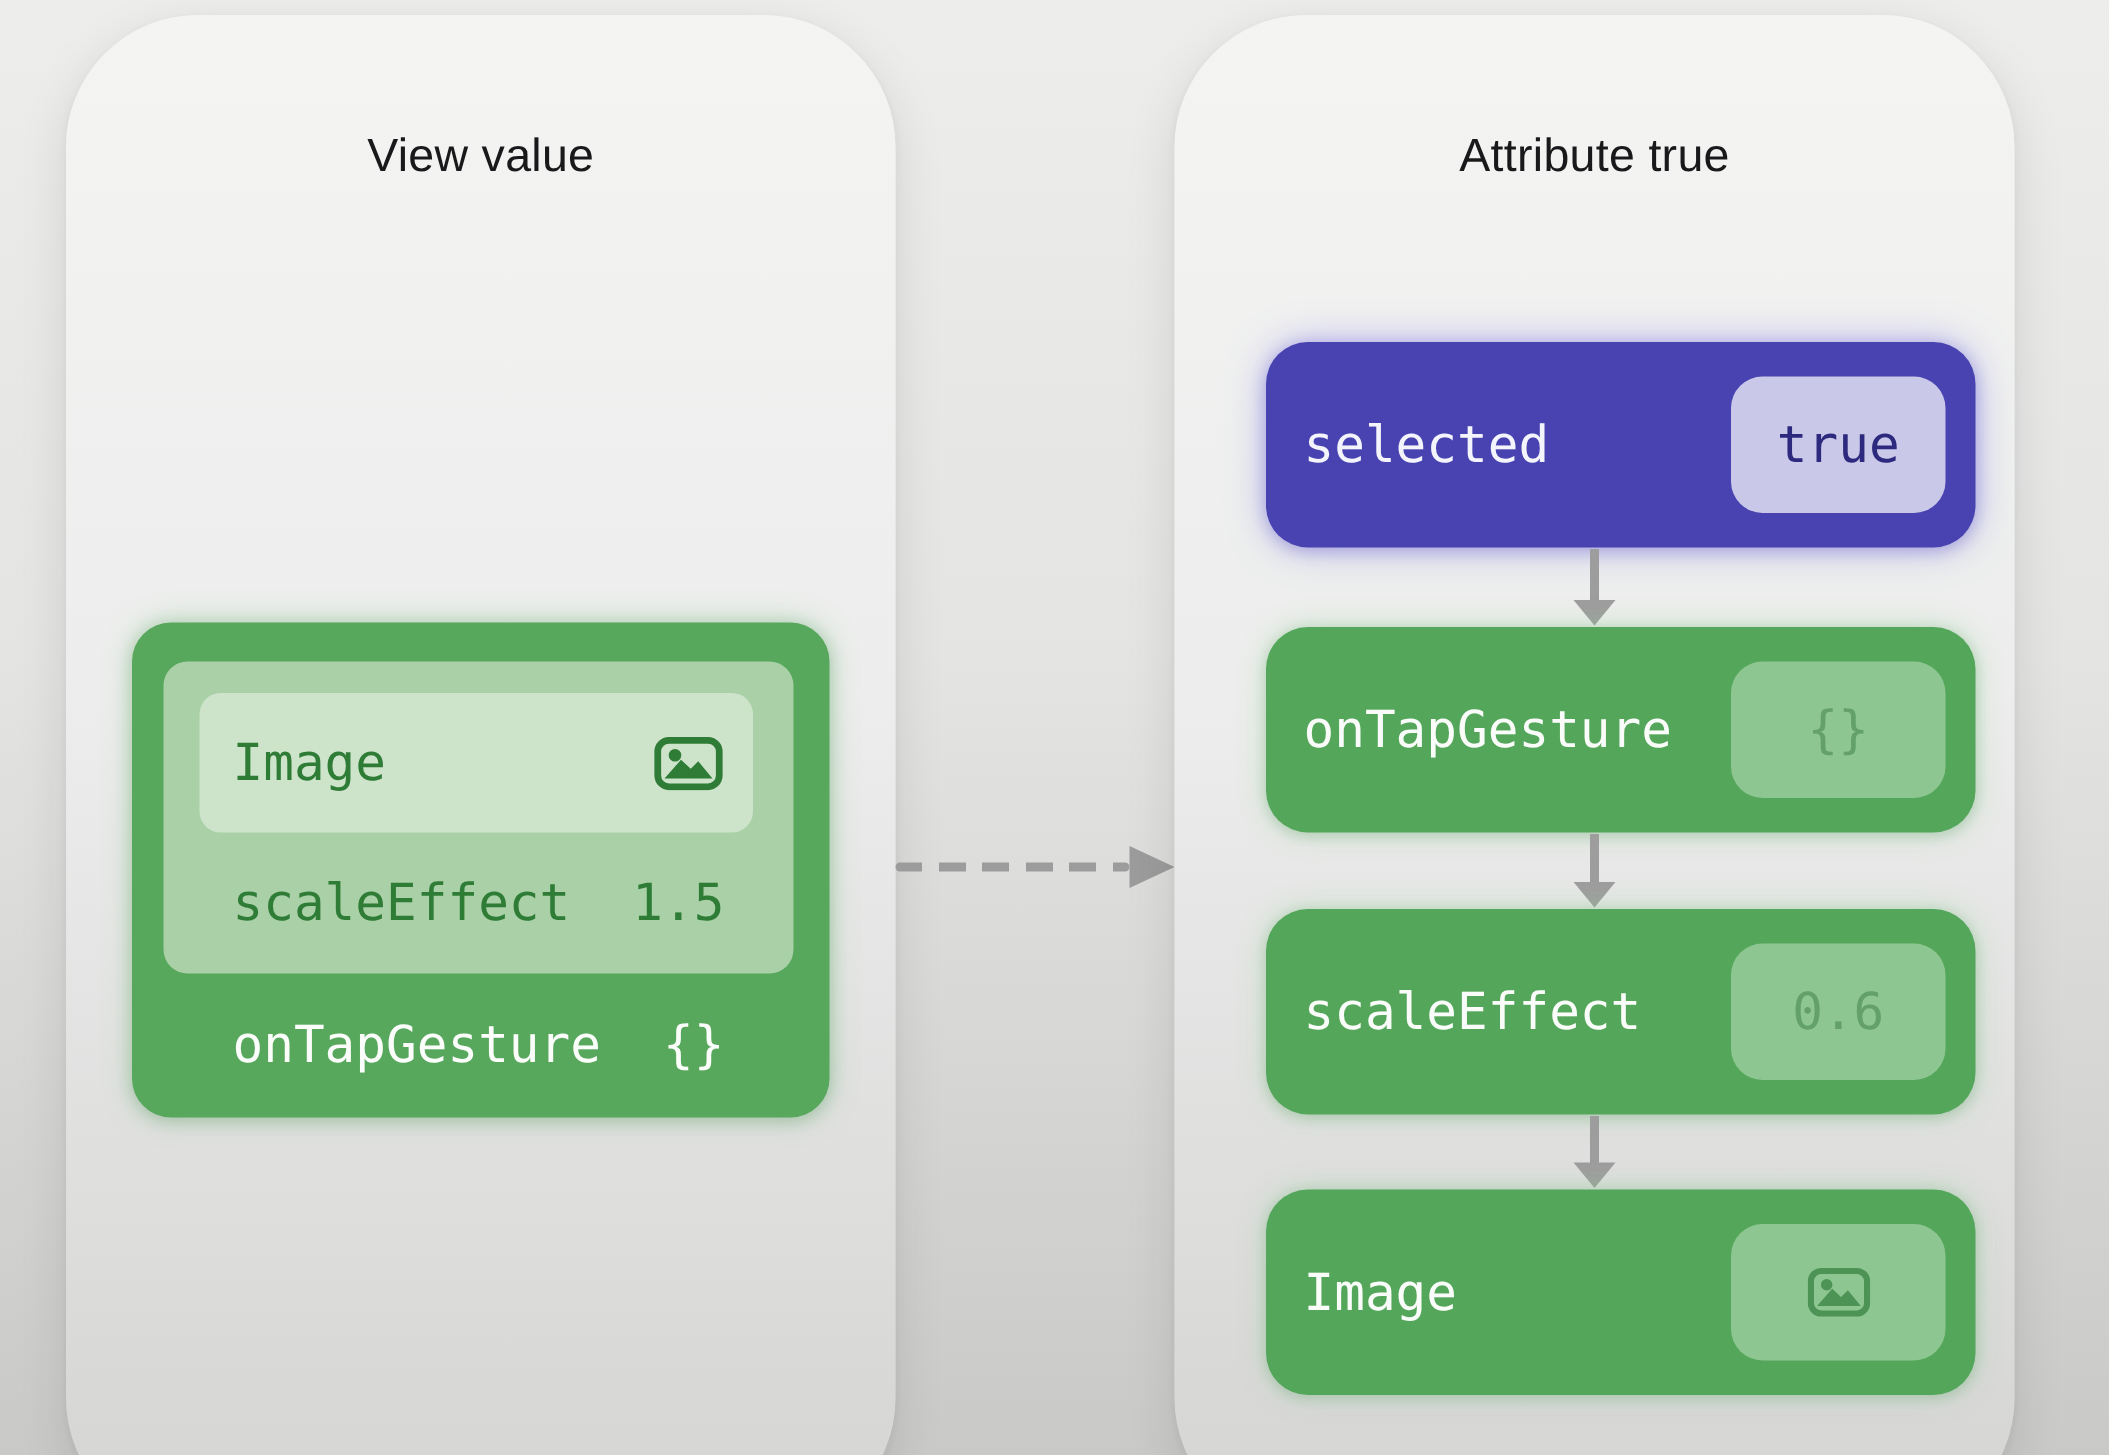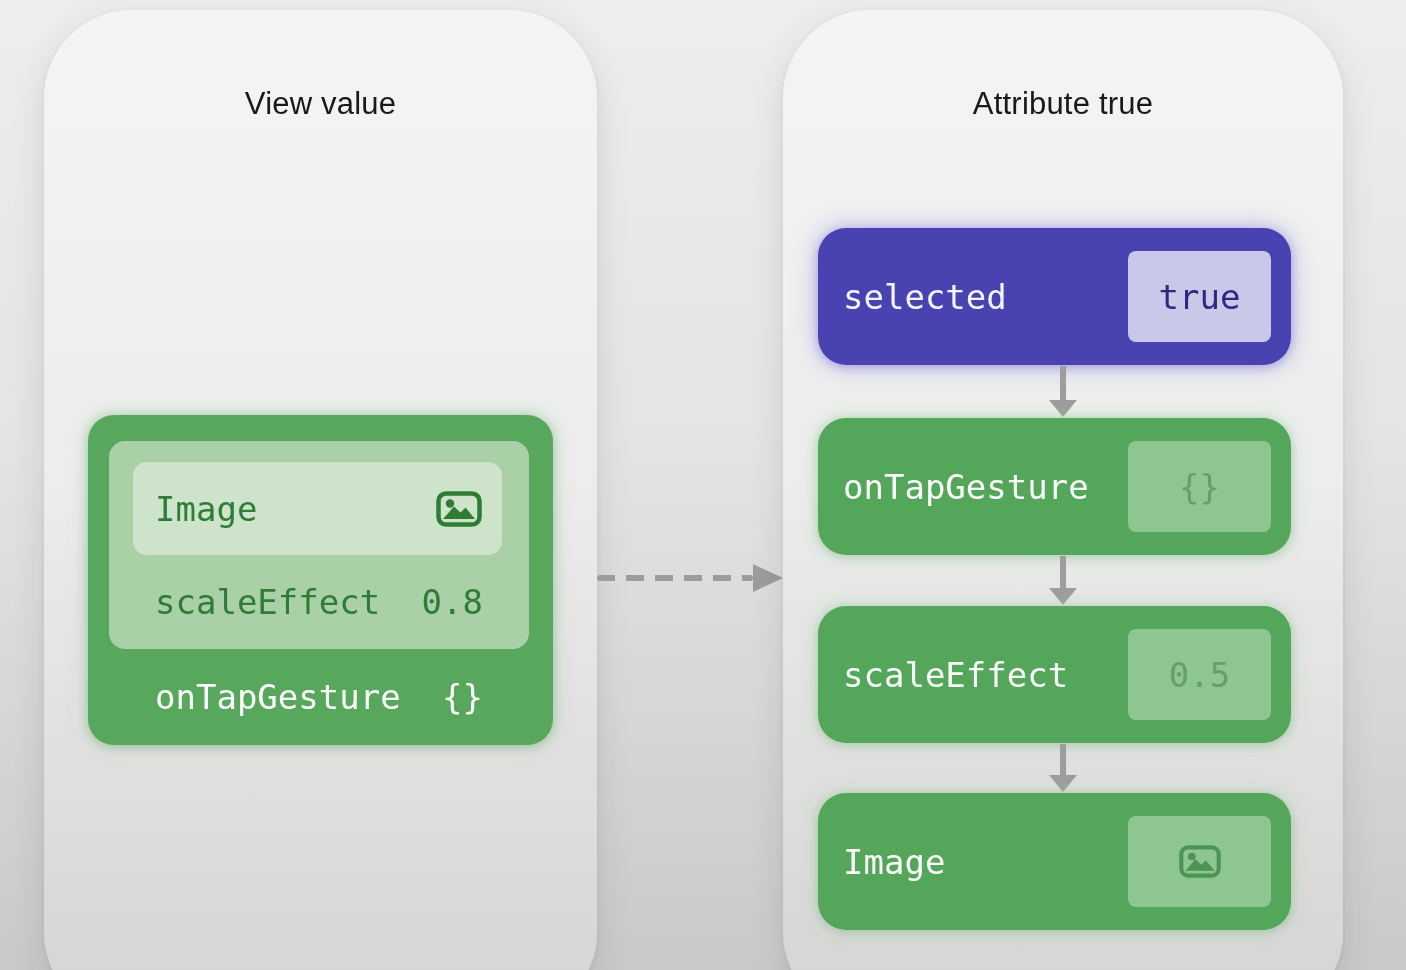--- a/index.html
+++ b/index.html
@@ -54,30 +54,30 @@
     background:repeating-linear-gradient(90deg,#9c9c9c 0 18px,transparent 18px 29px);
   }
   .dashed-head{
     position:absolute;left:753px;top:564px;width:0;height:0;
     border-top:14px solid transparent;border-bottom:14px solid transparent;
     border-left:30px solid #9c9c9c;
   }
 
   
   .node{
-    position:absolute;left:818px;width:473px;height:137px;border-radius:28px;
+    position:absolute;left:844px;width:473px;height:137px;border-radius:28px;
     display:flex;align-items:center;
   }
   .node-green{background:#54a65a;box-shadow:0 0 16px rgba(150,210,155,.55),0 2px 8px rgba(50,110,60,.2);}
   .node-purple{background:#4843b0;box-shadow:0 0 24px rgba(135,128,238,.55),0 2px 10px rgba(60,55,160,.3);}
   .node-label{margin-left:25px;font-size:34px;}
   .node-green .node-label{color:#fafcfa;}
   .node-purple .node-label{color:#f4f4fc;}
   .badge{
-    position:absolute;right:20px;top:23px;width:143px;height:91px;border-radius:8px;
+    position:absolute;right:20px;top:23px;width:143px;height:91px;border-radius:21px;
     display:flex;align-items:center;justify-content:center;font-size:34px;
   }
   .badge-green{background:#8ec691;color:#63a06b;}
   .badge-purple{background:#c9c8e8;color:#2d297e;}
   .node-selected{top:228px;}
   .node-ontap{top:418px;}
   .node-scale{top:606px;}
   .node-image{top:793px;}
 
   
@@ -107,21 +107,21 @@
       <span>
         <svg class="icon-photo" width="46" height="36" viewBox="0 0 46 36">
           <rect x="2.5" y="2.5" width="41" height="31" rx="7.5" fill="none" stroke="#2e7c36" stroke-width="4.5"></rect>
           <circle cx="14" cy="12.5" r="4.2" fill="#2e7c36"></circle>
           <path d="M7 28 L18 15.5 L24.5 21.5 L29.5 16.5 L39 28 Z" fill="#2e7c36"></path>
         </svg>
       </span>
     </div>
     <div class="scale-row">
       <span class="mono code-green">scaleEffect</span>
-      <span class="mono code-green">0.8</span>
+      <span class="mono code-green">1.5</span>
     </div>
   </div>
   <div class="tap-row">
     <span class="mono code-white">onTapGesture</span>
     <span class="mono code-white">{}</span>
   </div>
 </div>
 
 <div class="dashed-line"></div>
 <div class="dashed-head"></div>
@@ -139,21 +139,21 @@
 
 <div class="node node-green node-ontap">
   <span class="mono node-label">onTapGesture</span>
   <span class="mono badge badge-green">{}</span>
 </div>
 
 <div class="connector conn-2"></div>
 
 <div class="node node-green node-scale">
   <span class="mono node-label">scaleEffect</span>
-  <span class="mono badge badge-green">0.5</span>
+  <span class="mono badge badge-green">0.6</span>
 </div>
 
 <div class="connector conn-3"></div>
 
 <div class="node node-green node-image">
   <span class="mono node-label">Image</span>
   <span class="badge badge-green">
     <svg class="icon-photo" width="42" height="33" viewBox="0 0 46 36">
       <rect x="2.5" y="2.5" width="41" height="31" rx="7.5" fill="none" stroke="#4d9355" stroke-width="4.5"></rect>
       <circle cx="14" cy="12.5" r="4.2" fill="#4d9355"></circle>

